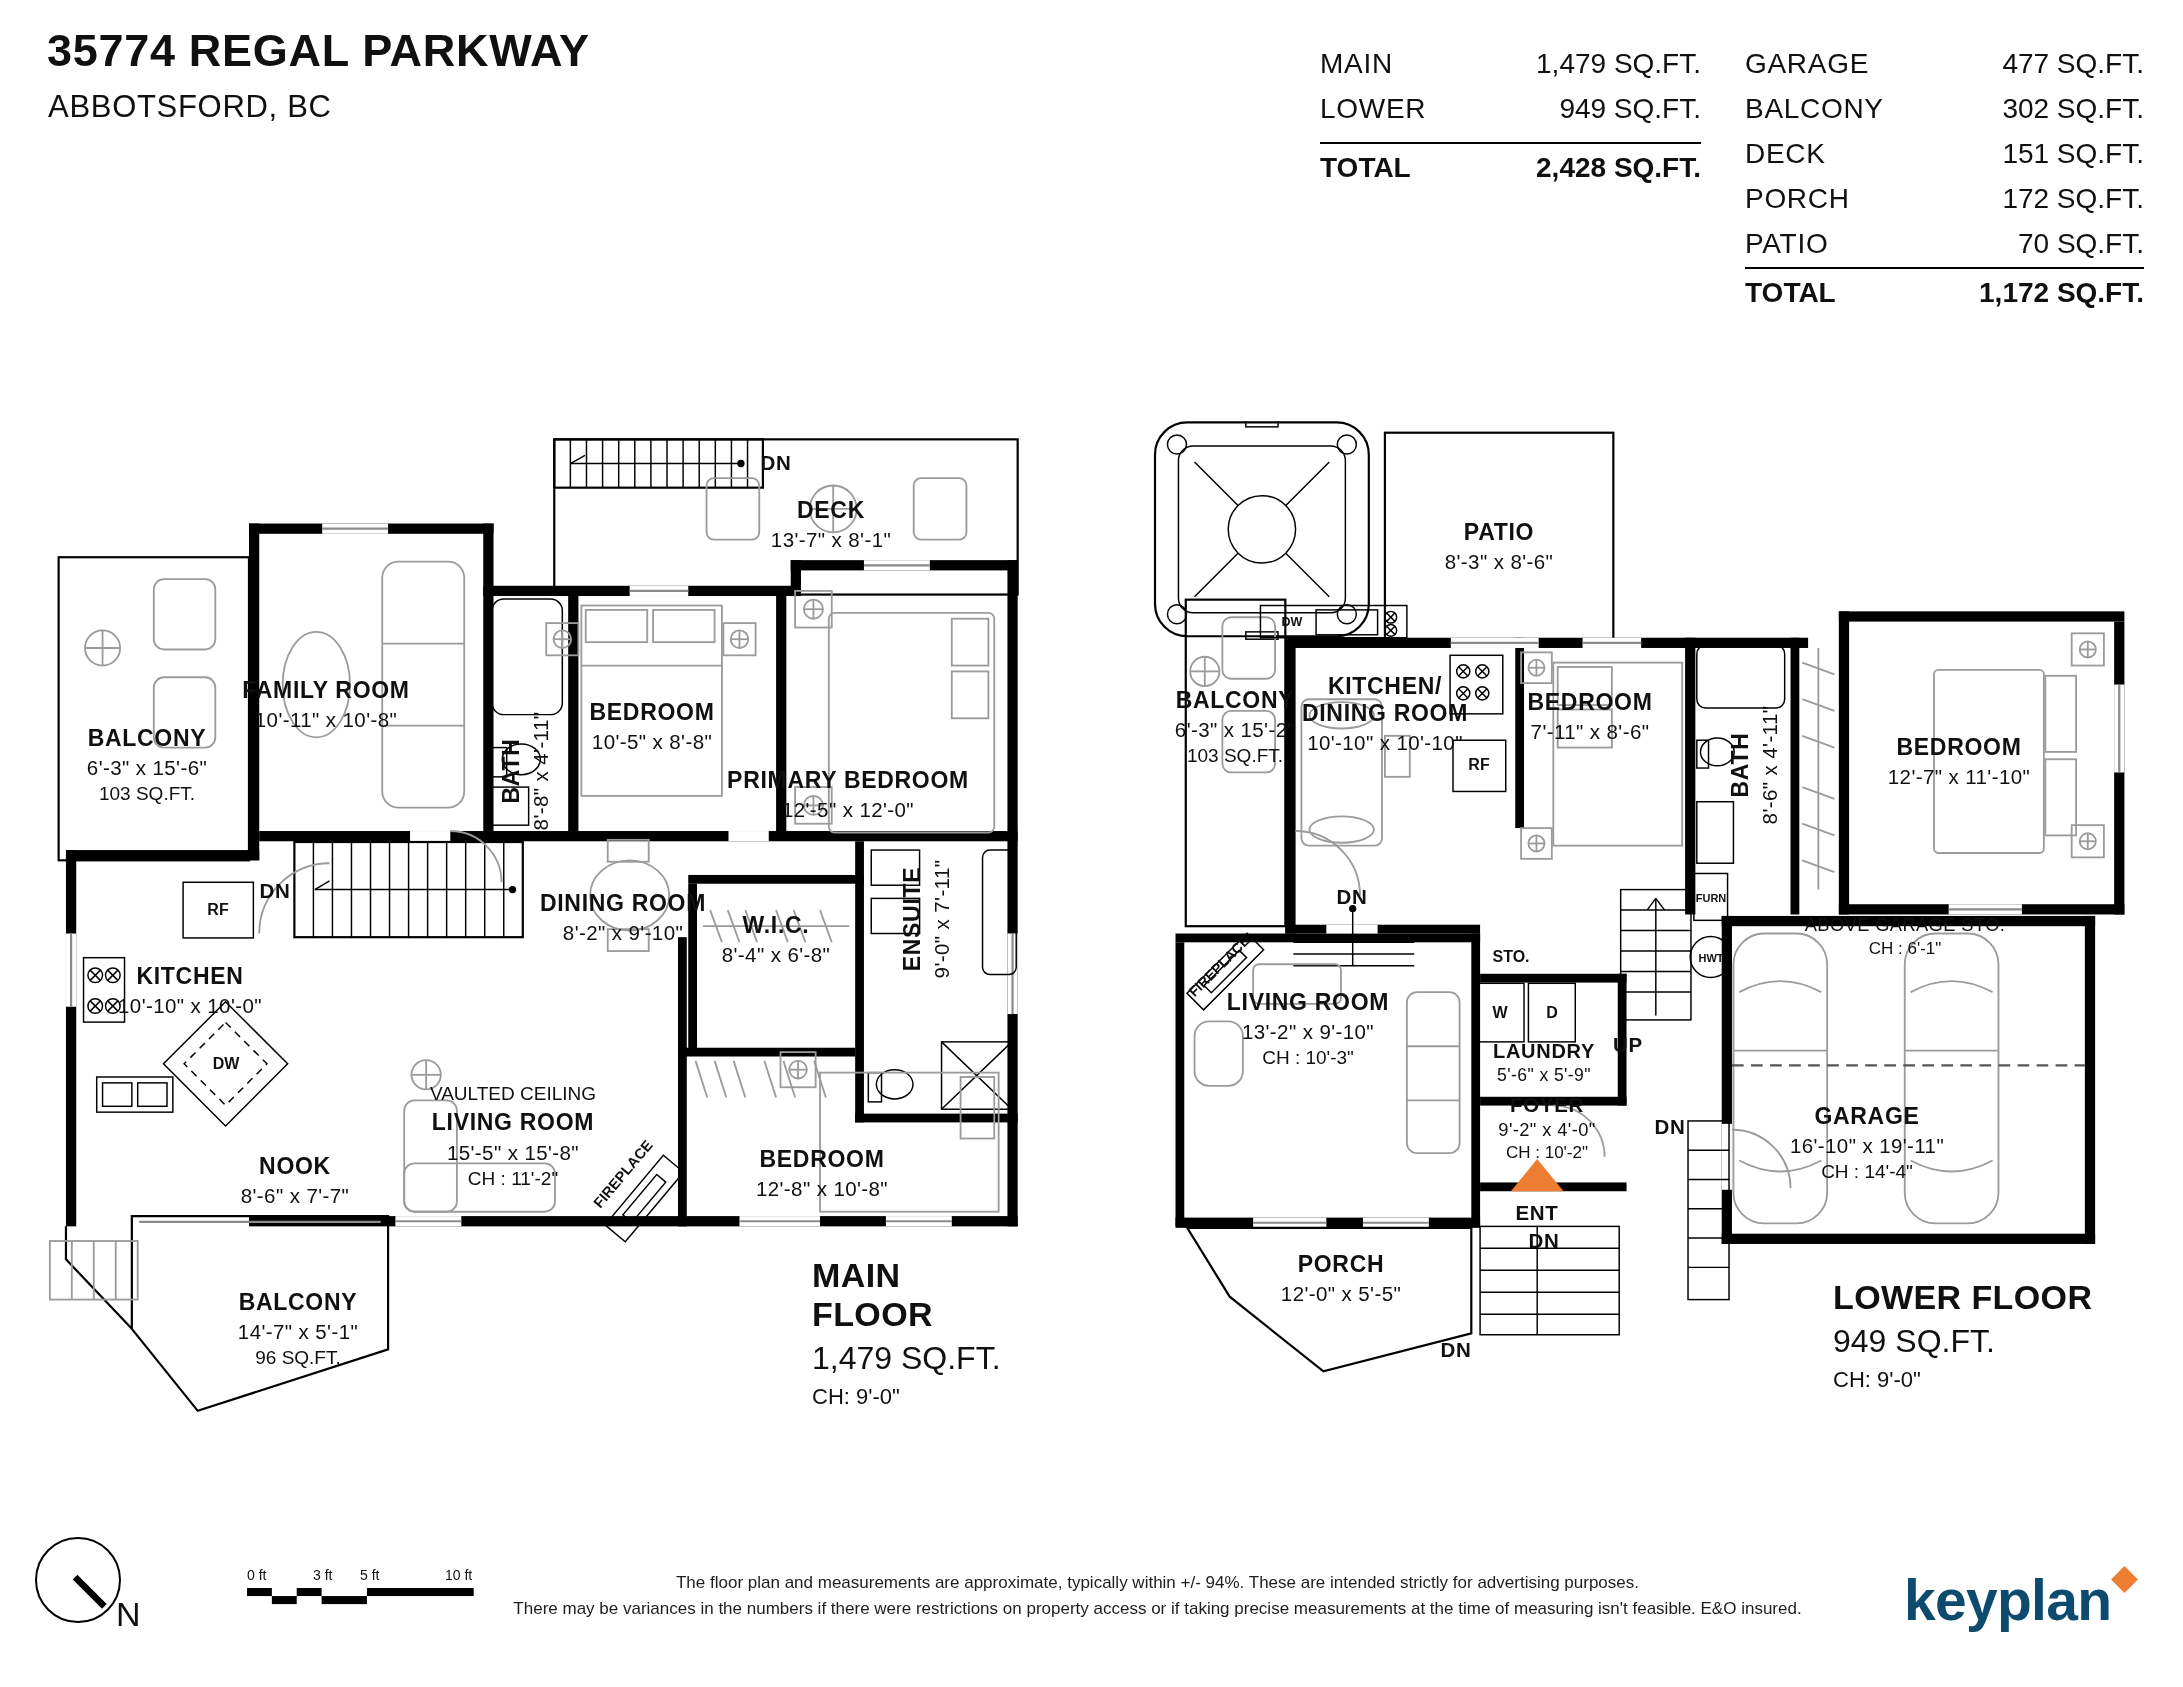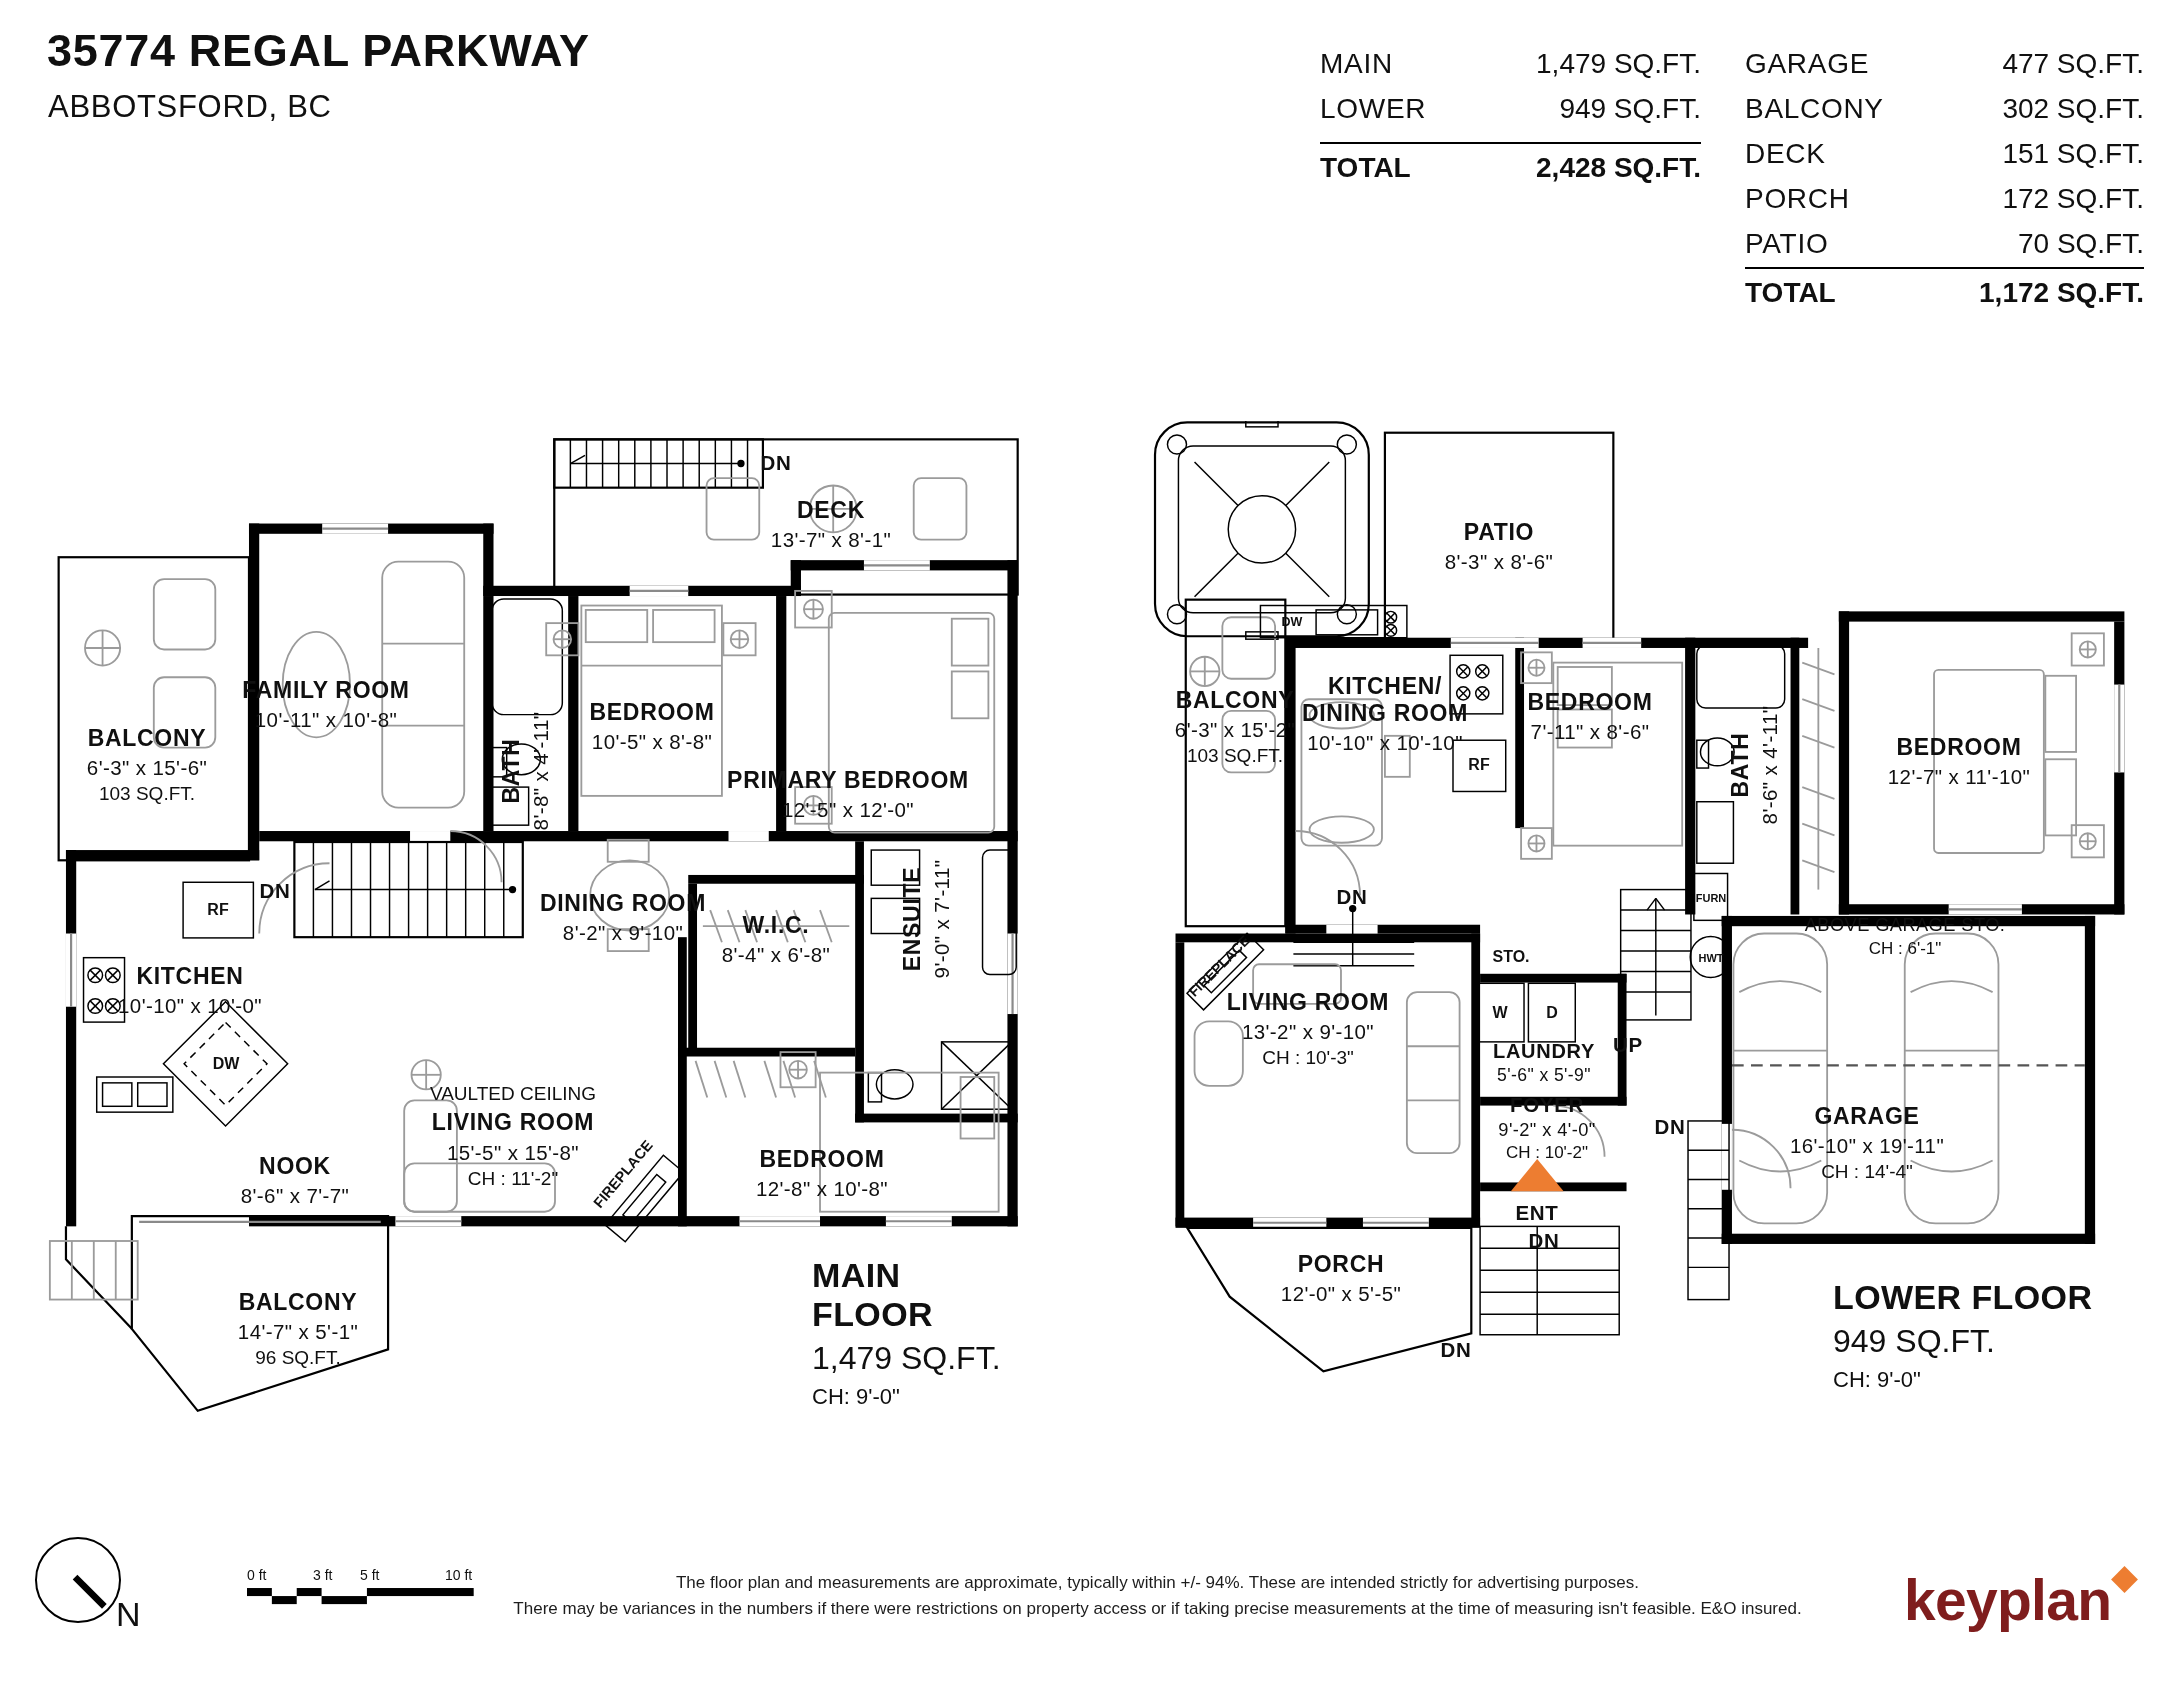--- a/index.html
+++ b/index.html
@@ -35,21 +35,21 @@
   .thin{fill:none;stroke:#000;stroke-width:3px;}
   .thin2{fill:none;stroke:#000;stroke-width:2px;}
   .f{fill:none;stroke:#9B9B9B;stroke-width:2.5px;}
   .win{stroke:#8a8a8a;stroke-width:3px;}
   .gap{fill:#fff;}
   
   .compass{position:absolute;left:35px;top:1537px;width:82px;height:82px;border:2.9px solid #000;border-radius:50%;}
   .nlab{position:absolute;left:116px;top:1595px;font-size:34px;font-weight:500;}
   .sclab{position:absolute;font-size:14px;font-weight:500;margin-top:8px;}
   .disc{position:absolute;left:513px;top:1570px;width:1289px;text-align:center;font-size:17px;font-weight:500;color:#1d1d1d;line-height:26px;}
-  .brand{position:absolute;left:1904px;top:1567px;font-size:57px;font-weight:600;color:#7f1d1d;letter-spacing:-0.7px;}
+  .brand{position:absolute;left:1904px;top:1567px;font-size:57px;font-weight:600;color:#0c4a6e;letter-spacing:-0.7px;}
   .branddot{position:absolute;left:2115px;top:1570px;width:19px;height:19px;transform:rotate(45deg);}
 </style>
 </head>
 <body>
 
 <div class="title">35774 REGAL PARKWAY</div>
 <div class="subtitle">ABBOTSFORD, BC</div>
 
 <div class="atable" style="left:1320px;top:48px;width:381px;">
   <div class="arow">

